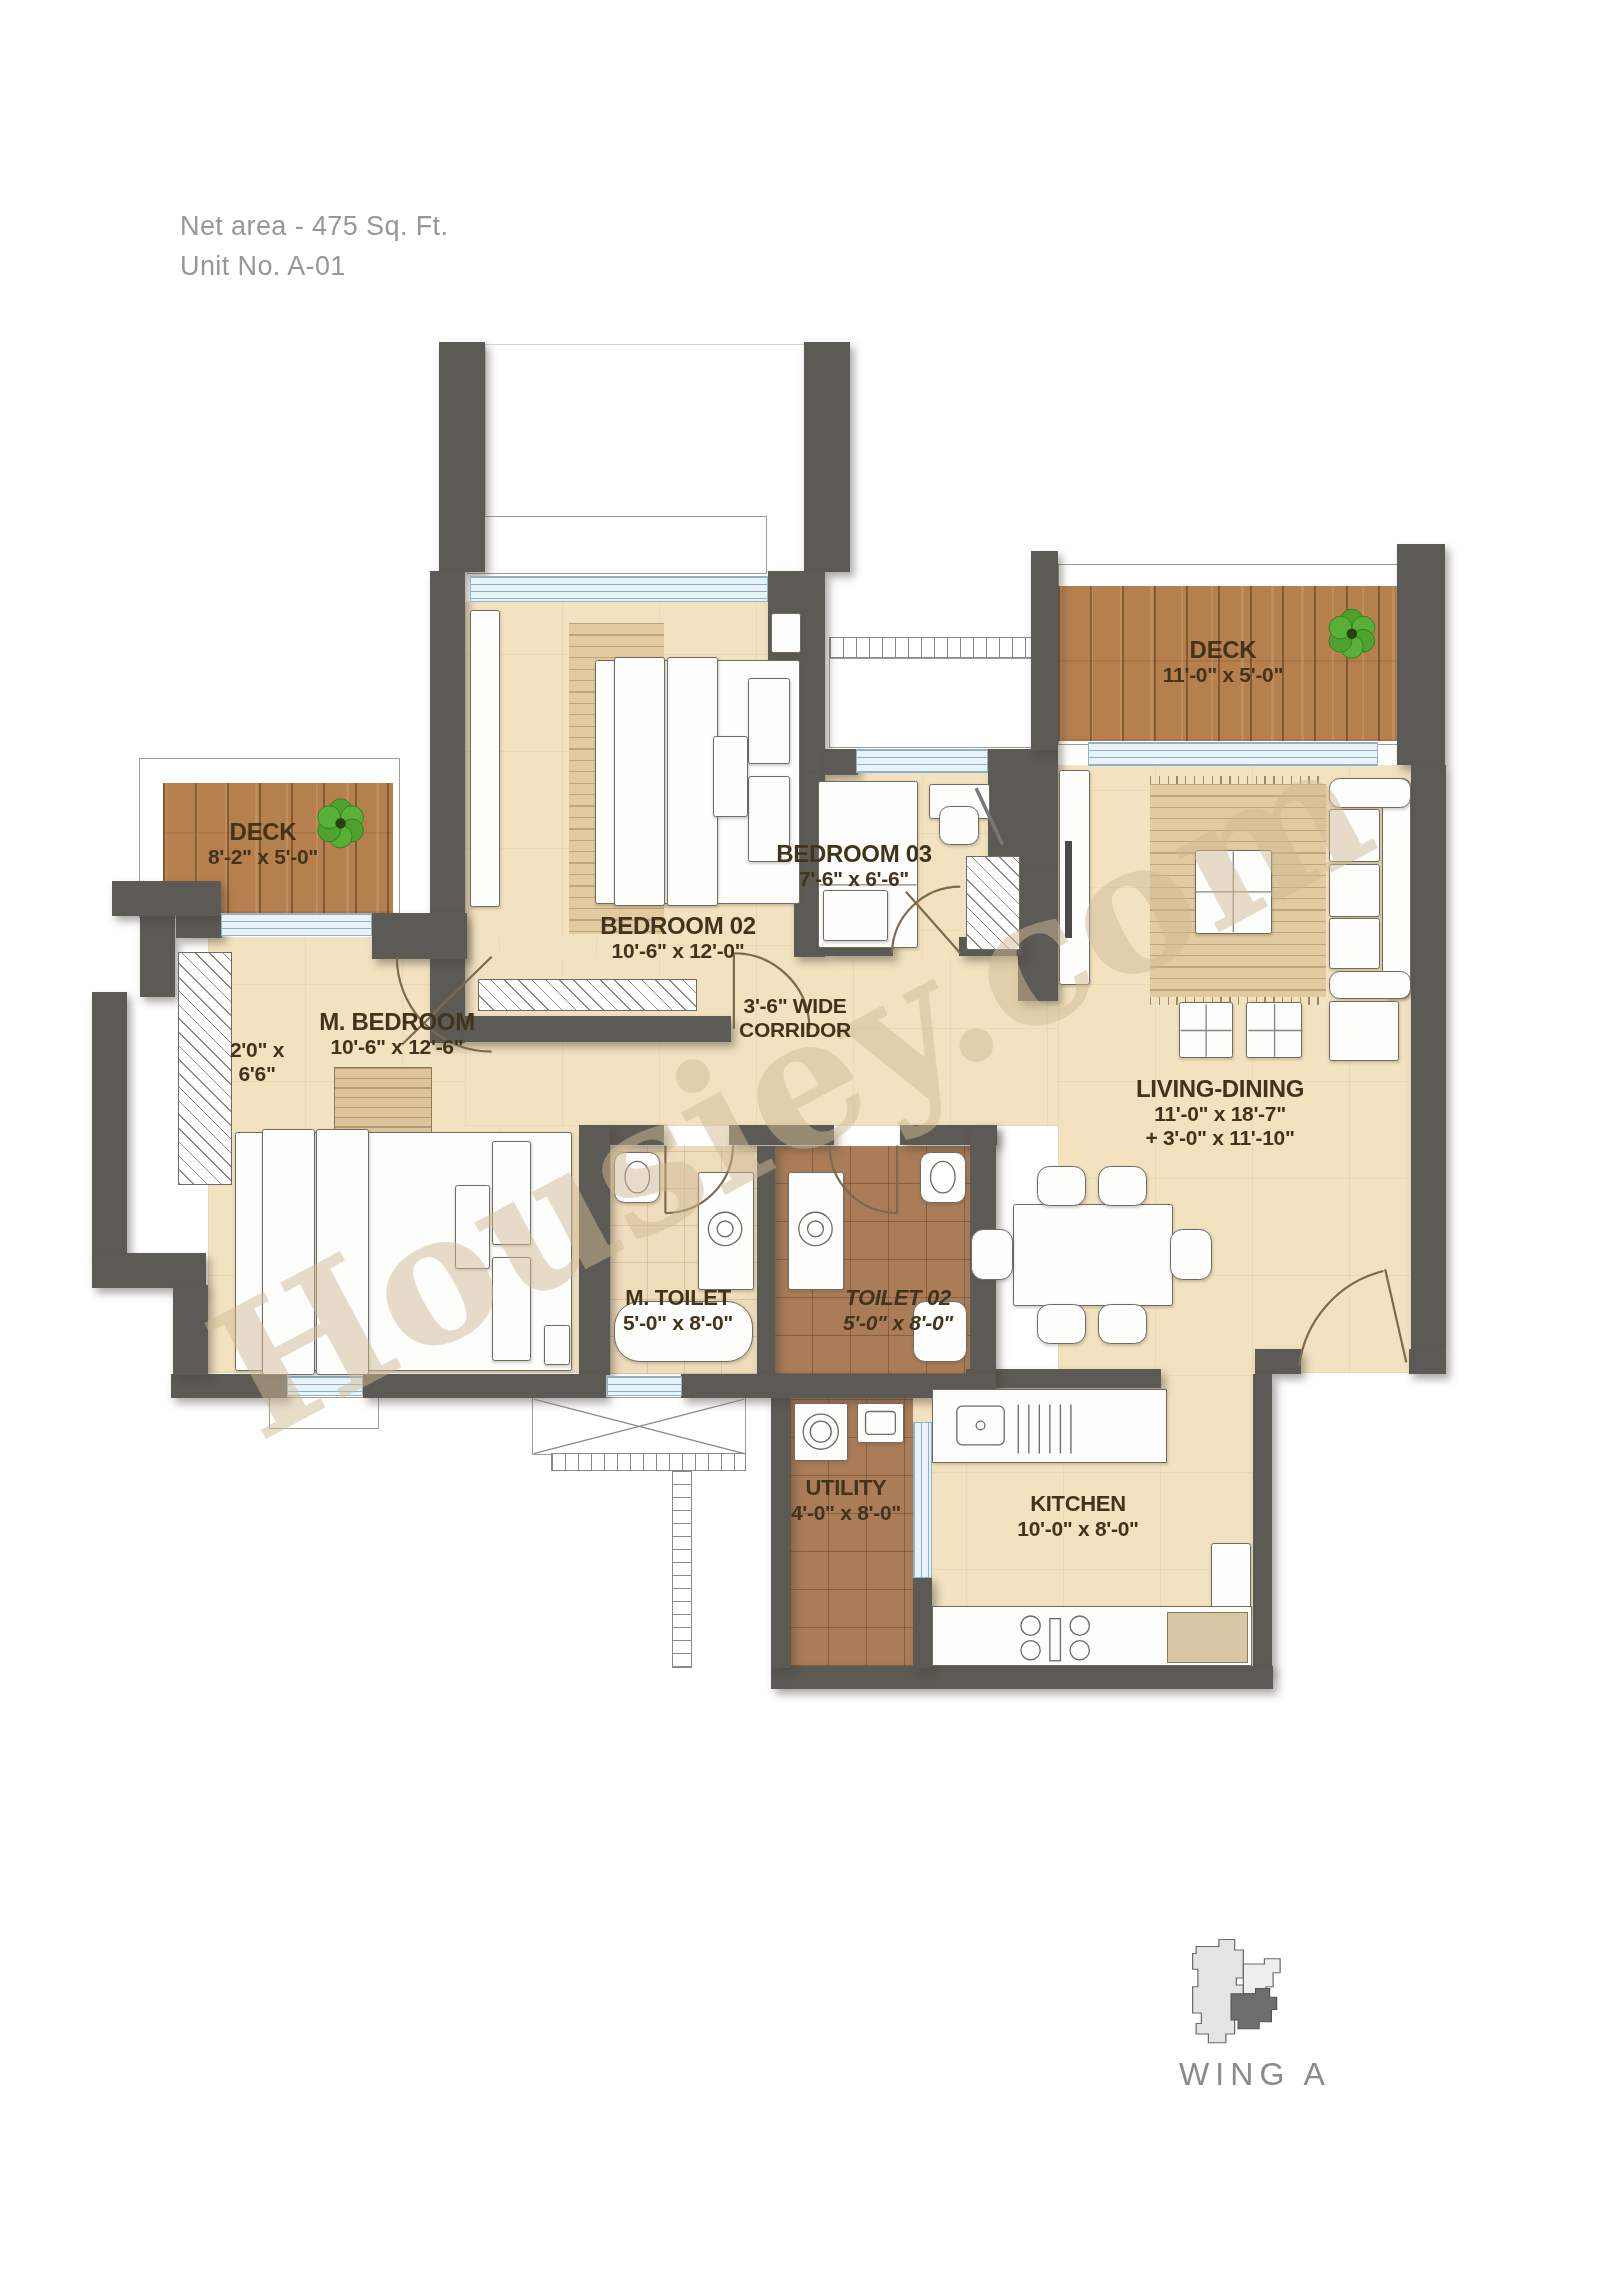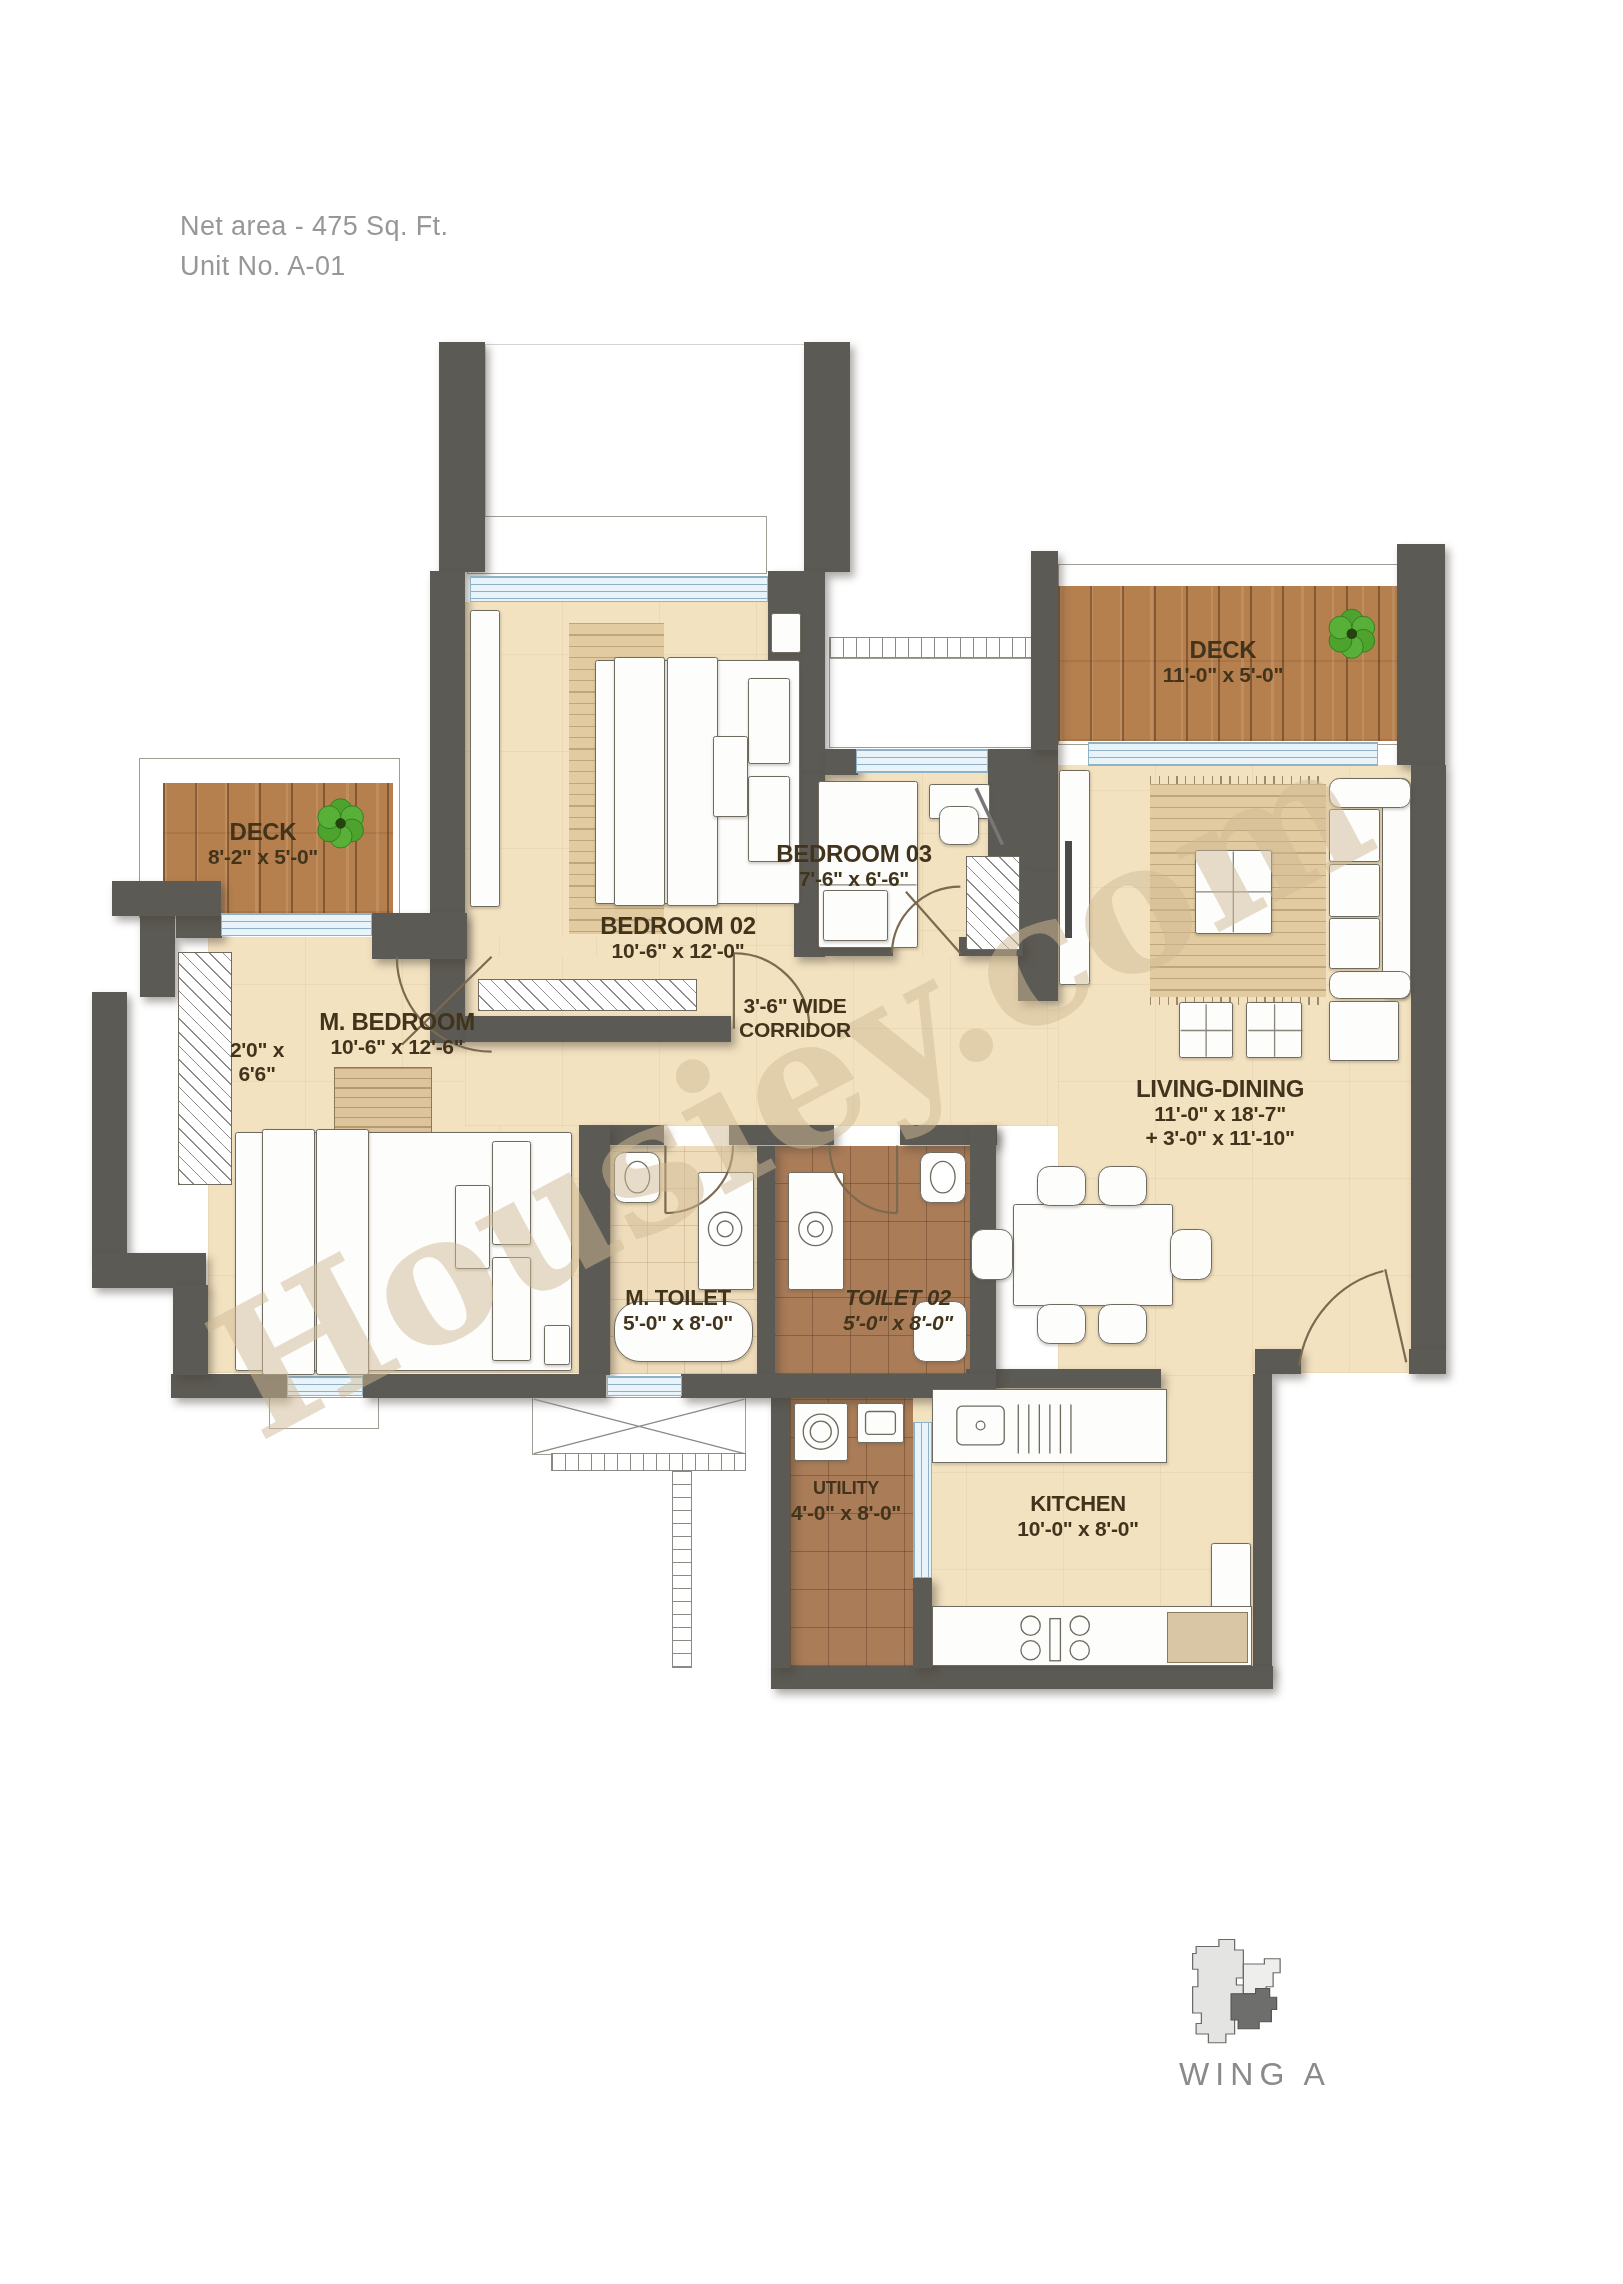--- a/index.html
+++ b/index.html
@@ -306,21 +306,21 @@
   </div>
   <div class="rlabel" style="left:678px;top:1285px;">
     <div class="rn" style="font-size:22px;">M. TOILET</div>
     <div class="rd">5'-0" x 8'-0"</div>
   </div>
   <div class="rlabel" style="left:898px;top:1285px;font-style:italic;">
     <div class="rn" style="font-size:22px;">TOILET 02</div>
     <div class="rd">5'-0" x 8'-0"</div>
   </div>
   <div class="rlabel" style="left:846px;top:1475px;">
-    <div class="rn" style="font-size:18px;">UTILITY</div>
+    <div class="rn" style="font-size:22px;">UTILITY</div>
     <div class="rd">4'-0" x 8'-0"</div>
   </div>
   <div class="rlabel" style="left:1078px;top:1471px;">
     <div class="rn" style="font-size:22px;margin-top:20px;">KITCHEN</div>
     <div class="rd">10'-0" x 8'-0"</div>
   </div>
 
   <svg style="left:1182px;top:1936px;" width="100" height="112" viewBox="0 0 114 128">
     <path d="M16,12 H42 V4 H60 V16 H70 V48 H62 V56 H70 V86 H60 V112 H50 V122 H30 V112 H16 V100 H22 V88 H12 V58 H18 V38 H12 V20 H16 Z" fill="#e4e4e2" stroke="#6a6a68" stroke-width="1.4"></path>
     <path d="M70,32 H94 V26 H112 V42 H104 V58 H96 V66 H70 Z" fill="#eeeeec" stroke="#6a6a68" stroke-width="1.4"></path>

